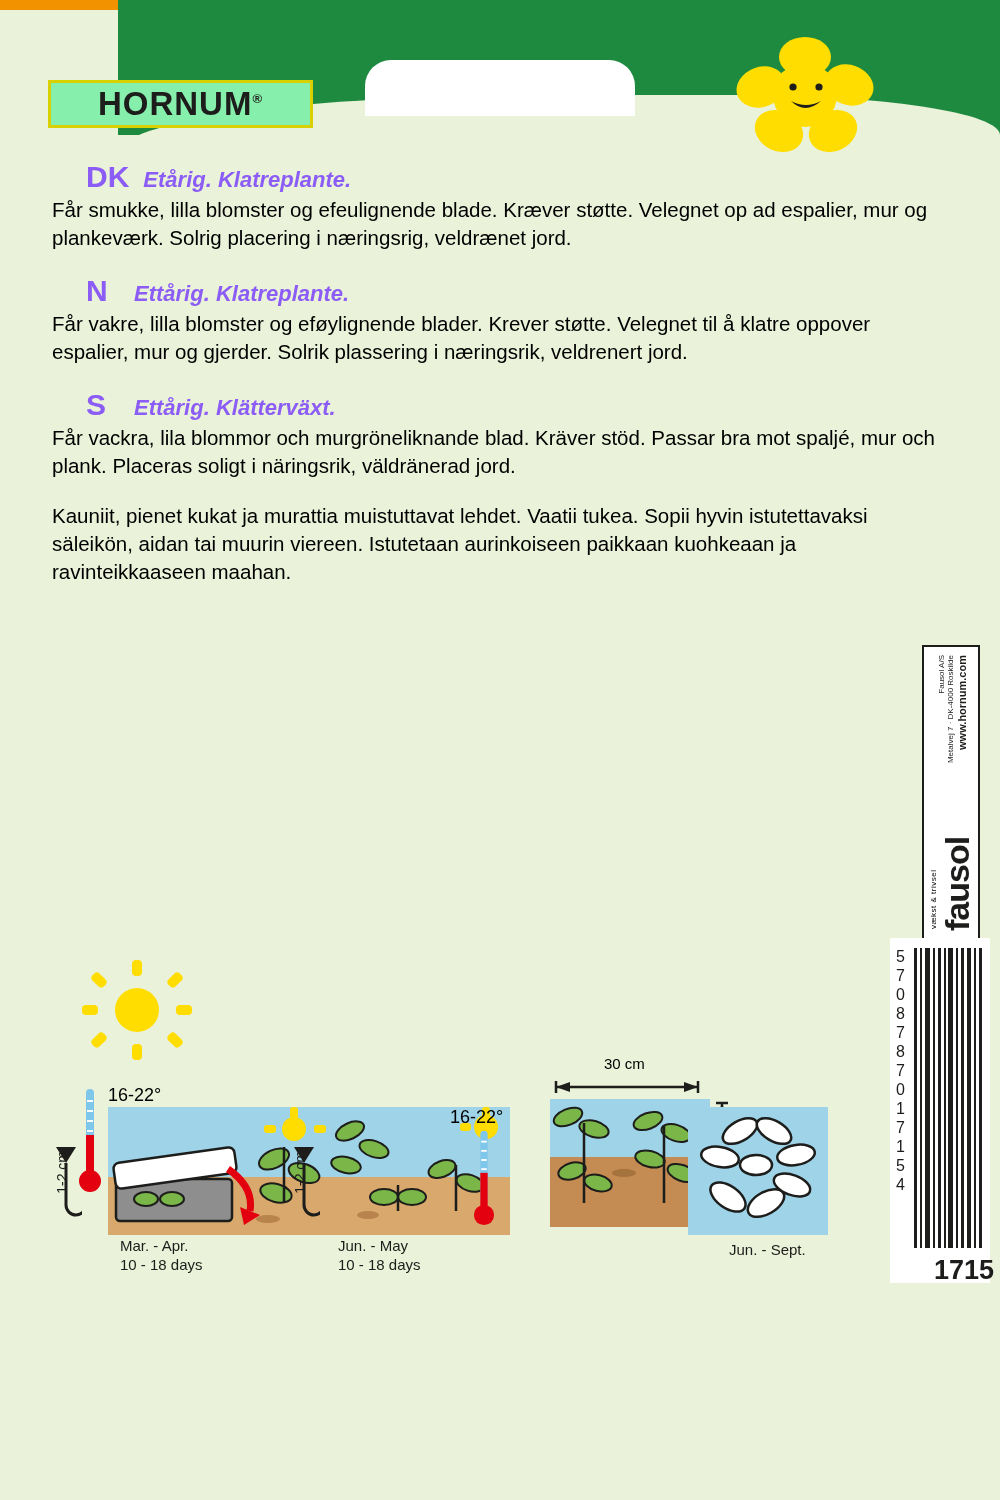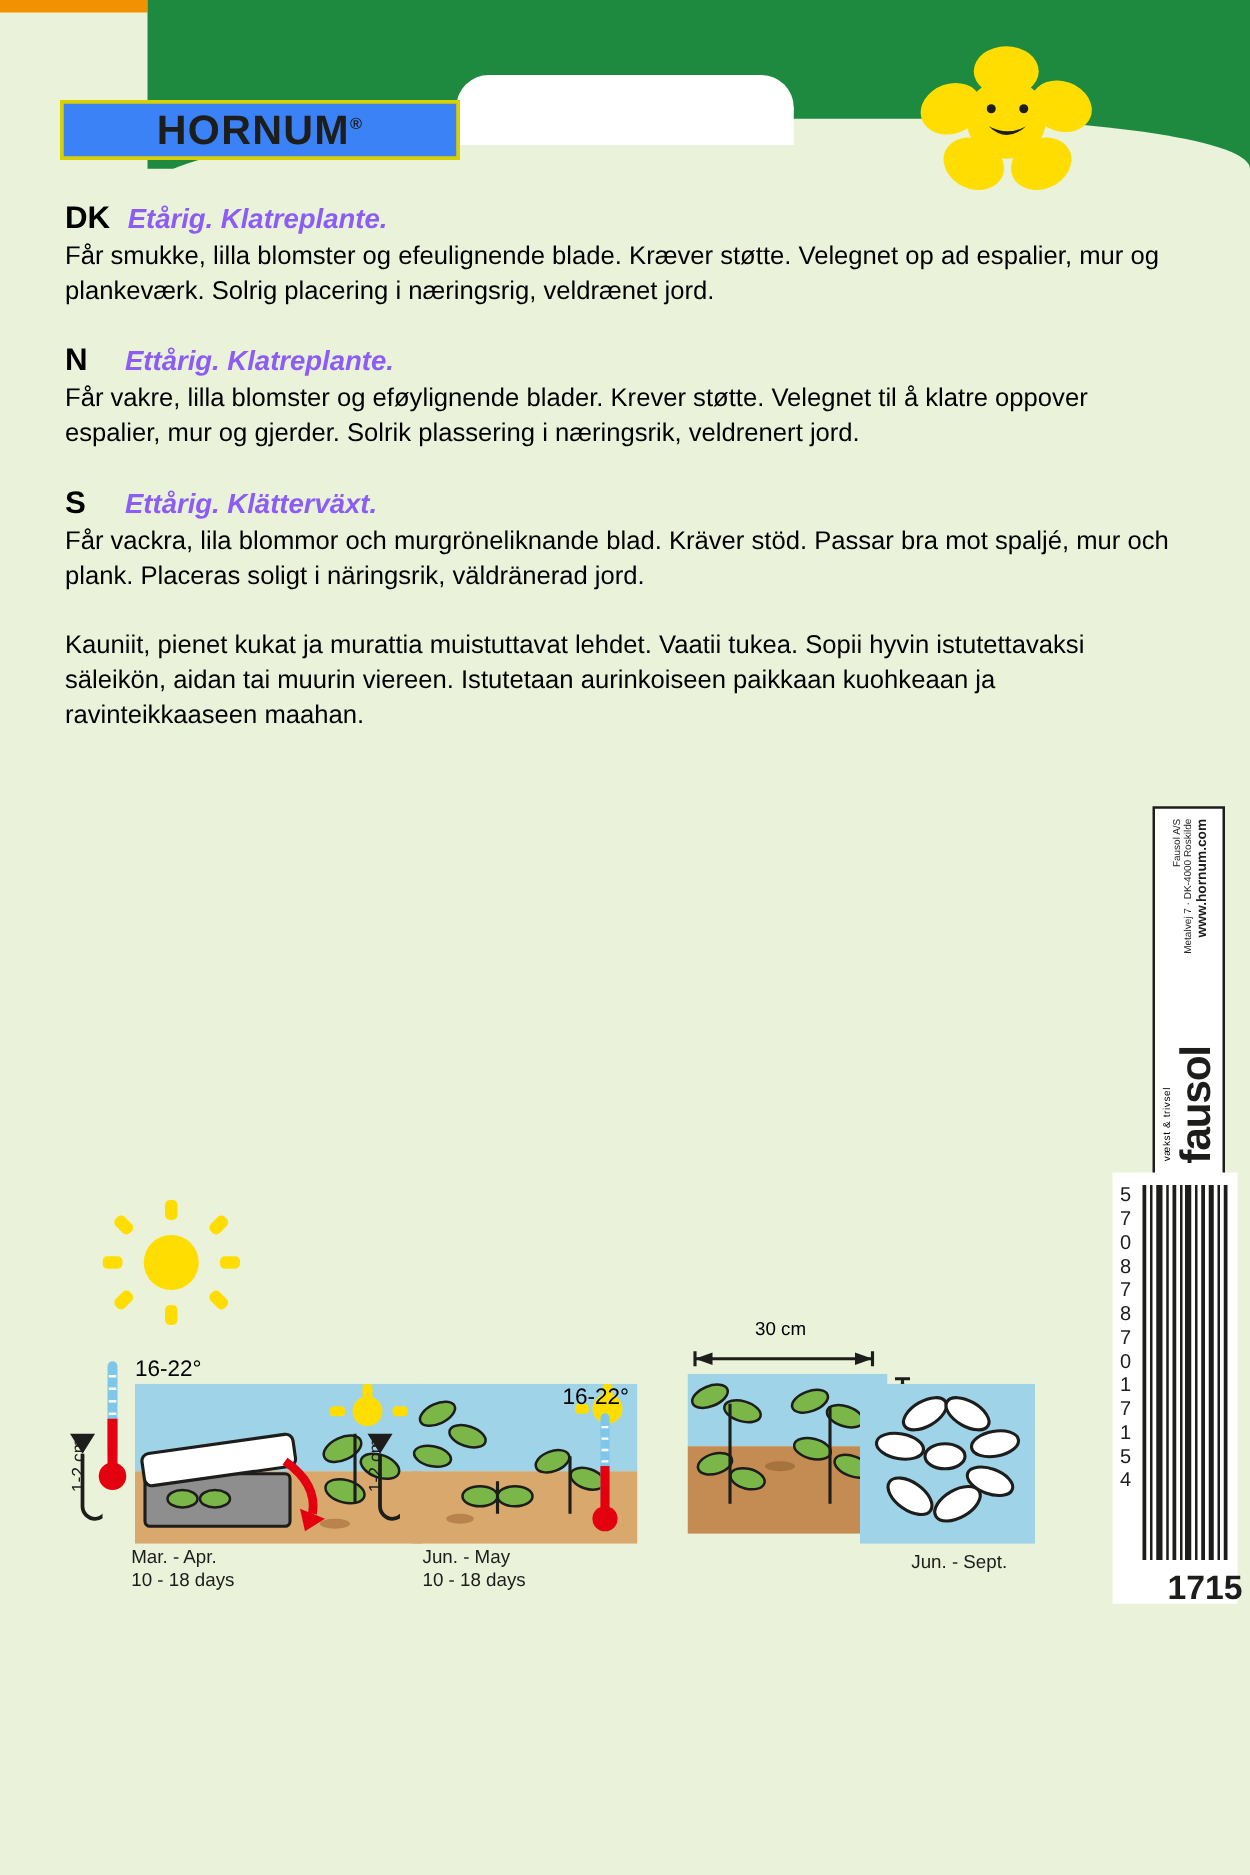--- a/index.html
+++ b/index.html
@@ -24,37 +24,37 @@
     border-top-right-radius:260px 40px;
   }
   .tab-notch{
     position:absolute;left:365px;top:60px;width:270px;height:52px;
     background:#ffffff;border-radius:26px;
   }
   .tab-notch-fill{
     position:absolute;left:365px;top:86px;width:270px;height:30px;background:#ffffff;
   }
   .logo{
-    position:absolute;left:48px;top:80px;width:320px;height:48px;
-    background:#3b82f6;border:3px solid #d9d000;box-sizing:border-box;
+    position:absolute;left:48px;top:80px;width:265px;height:48px;
+    background:#86efac;border:3px solid #d9d000;box-sizing:border-box;
     display:flex;align-items:center;justify-content:center;
   }
   .logo-text{
     font-weight:bold;font-size:33px;letter-spacing:1px;color:#1d1d1b;
     font-family:"Liberation Sans", sans-serif;
   }
   .logo-text sup{font-size:13px;vertical-align:super;}
   
   .flower{
     position:absolute;left:735px;top:35px;width:140px;height:120px;
   }
   
   .lang-block{position:absolute;left:52px;width:900px;}
   .lang-head{display:flex;align-items:baseline;gap:14px;margin-bottom:2px;}
-  .lang-code{font-weight:bold;font-size:25px;color:#000000;font-style:normal;min-width:34px;}
+  .lang-code{font-weight:bold;font-size:30px;color:#8b5cf6;font-style:normal;min-width:34px;margin-left:34px;}
   .lang-title{font-weight:bold;font-style:italic;font-size:22px;color:#8b5cf6;}
   .lang-body{font-size:20.5px;line-height:1.37;color:#000000;}
   
   .fausol{
     position:absolute;left:922px;top:645px;width:58px;height:300px;
     border:2px solid #1d1d1b;background:#ffffff;box-sizing:border-box;
   }
   .fausol-inner{
     position:absolute;left:0;top:0;width:300px;height:58px;
     transform:rotate(-90deg);transform-origin:0 0;translate:0 300px;
@@ -232,21 +232,21 @@
       </g>
       <path d="M176 40 L176 96" stroke="#1d1d1b" stroke-width="2.5" fill="none"></path>
       <g fill="#ffdd00">
         <circle cx="186" cy="22" r="12"></circle>
         <rect x="182" y="0" width="8" height="12" rx="3"></rect>
         <rect x="206" y="18" width="12" height="8" rx="3"></rect>
         <rect x="156" y="18" width="12" height="8" rx="3"></rect>
       </g>
       <ellipse cx="160" cy="112" rx="12" ry="4" fill="#b8834c"></ellipse>
     </svg>
-    <div class="stage-caption" style="position:absolute;left:53px;top:152px;">
+    <div class="stage-caption" style="position:absolute;left:68px;top:152px;">
       <div>Mar. - Apr.</div>
       <div>10 - 18 days</div>
     </div>
   </div>
 
   <div style="position:absolute;left:238px;top:0px;width:230px;height:200px;">
     <svg style="position:absolute;left:0px;top:58px;width:30px;height:85px;" viewBox="0 0 30 85">
       <polygon points="4,4 24,4 14,20" fill="#1d1d1b"></polygon>
       <path d="M14 20 L14 62 a10 10 0 0 0 20 0" stroke="#1d1d1b" stroke-width="3" fill="none"></path>
     </svg>

